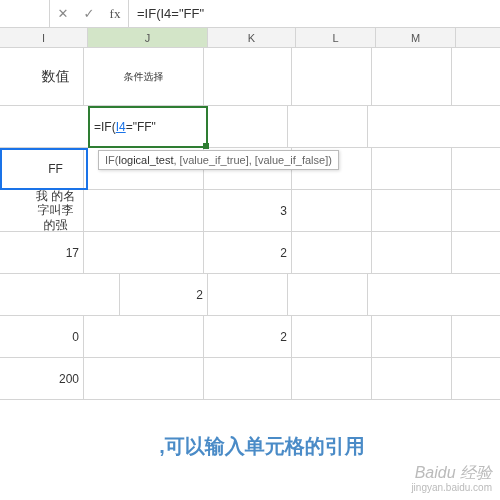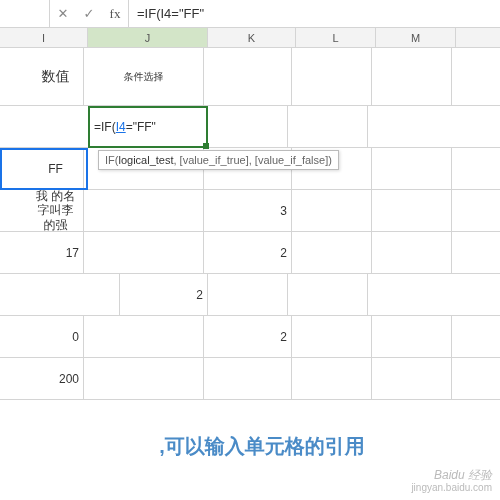--- a/index.html
+++ b/index.html
@@ -31,21 +31,21 @@
 .editing-cell .ref { color: #1a73e8; text-decoration: underline; }
 .fill-handle { position: absolute; right: -3px; bottom: -3px; width: 6px; height: 6px; background: #2e7d32; }
 
 .ref-cell { position: absolute; left: 0; top: 100px; width: 88px; height: 42px; border: 2px solid #1a73e8; display: flex; align-items: center; justify-content: center; font-size: 12px; z-index: 4; pointer-events: none; }
 
 .tooltip { position: absolute; left: 98px; top: 102px; background: #fff; border: 1px solid #bbb; box-shadow: 1px 1px 3px rgba(0,0,0,0.15); padding: 3px 6px; font-size: 11px; color: #666; z-index: 10; white-space: nowrap; }
 .tooltip b { font-weight: normal; color: #333; }
 
 .caption { position: absolute; bottom: 40px; left: 50%; transform: translateX(-50%); font-size: 20px; font-weight: bold; color: #4a8bc7; text-shadow: 0 0 2px #fff, 0 0 2px #fff, 1px 1px 2px #fff, -1px -1px 2px #fff; z-index: 20; margin-left: 12px; }
 .watermark { position: absolute; right: 8px; bottom: 6px; font-size: 10px; color: #bbb; z-index: 20; text-align: right; line-height: 1.2; }
-.watermark .big { font-size: 12px; font-style: italic; }
+.watermark .big { font-size: 16px; font-style: italic; }
 </style>
 </head>
 <body>
 
 <div class="formula-bar">
   <div class="name-box"></div>
   <div class="fx-btns">
     <span class="fx-btn fx-x">✕</span>
     <span class="fx-btn fx-check">✓</span>
     <span class="fx-btn fx-label">fx</span>

